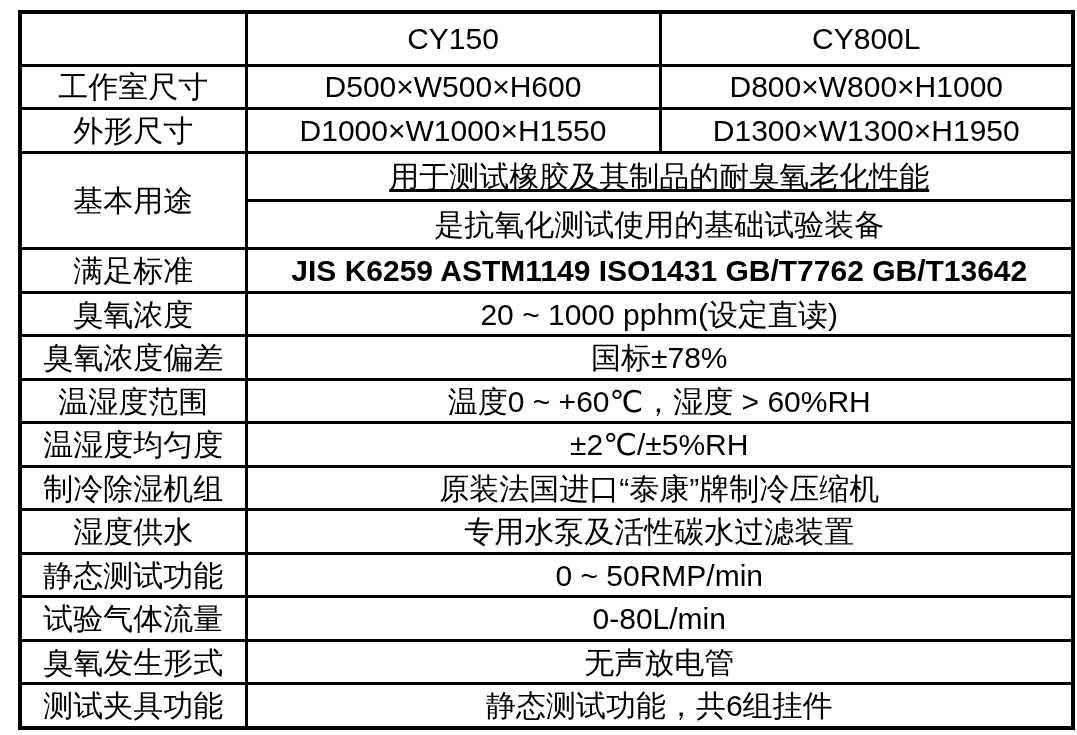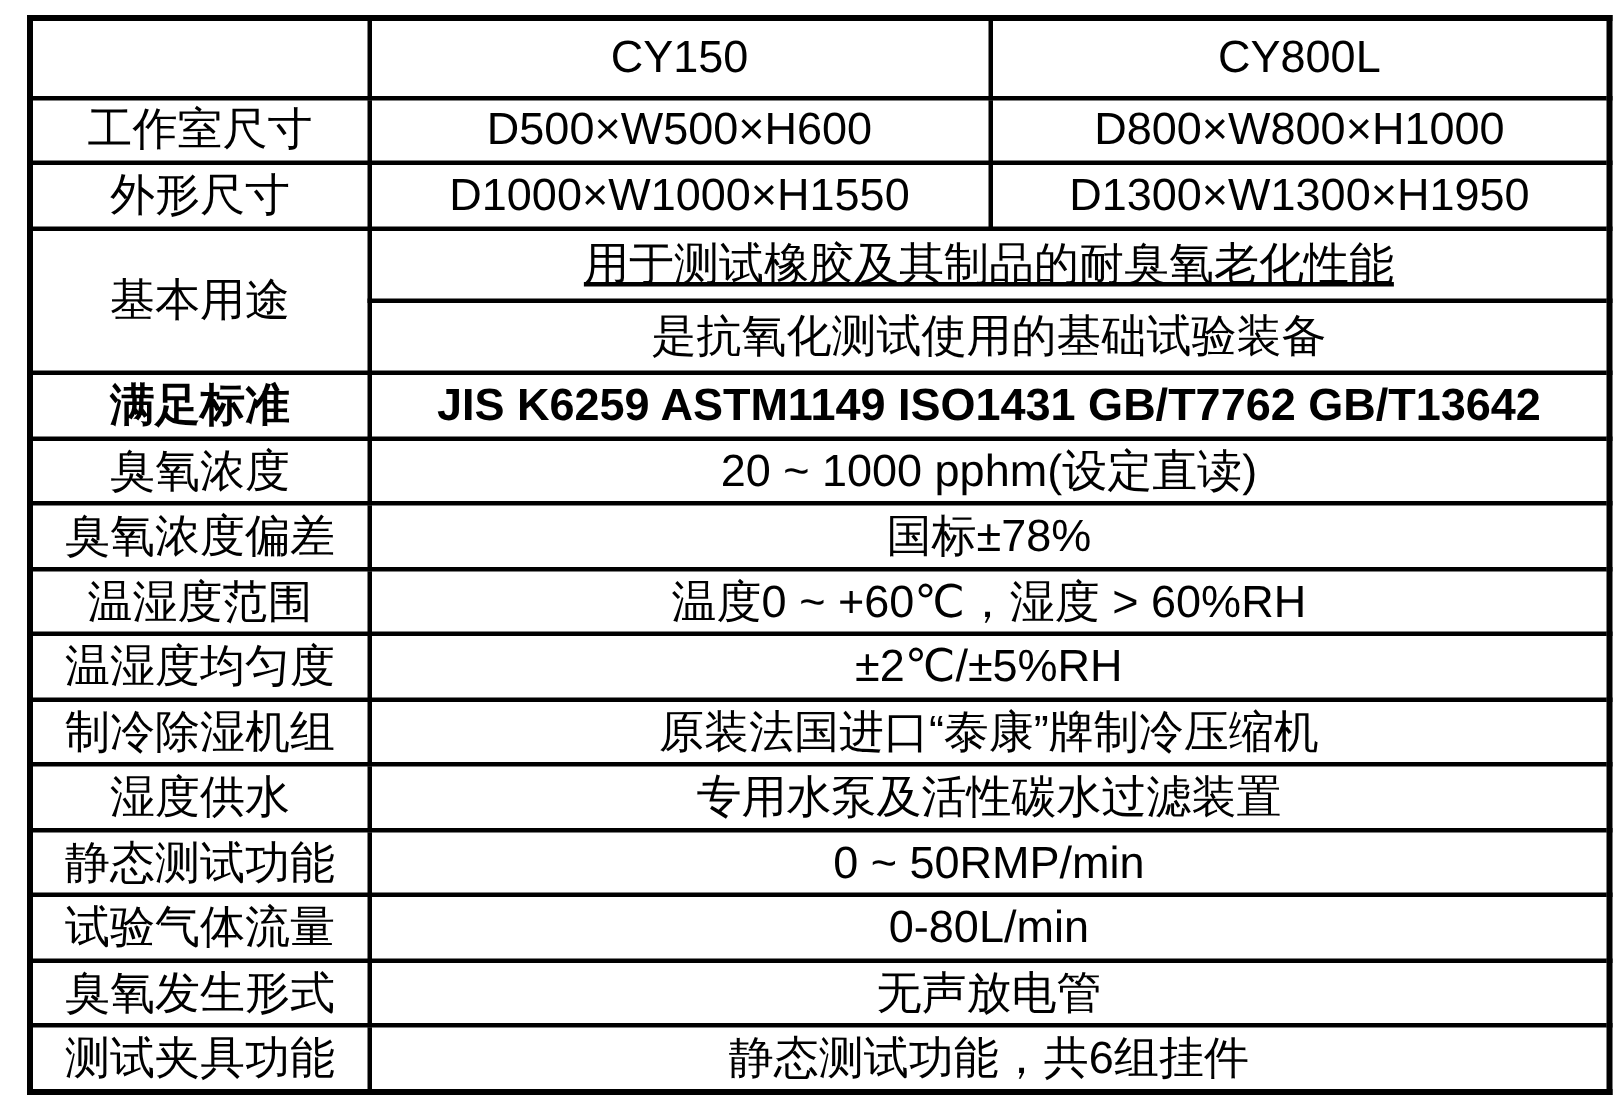--- a/index.html
+++ b/index.html
@@ -27,21 +27,21 @@
     vertical-align: middle;
     font-size: 30px;
     line-height: 1.1;
     padding: 0 4px;
     overflow: hidden;
     white-space: nowrap;
   }
   tr.row { height: 29px; }
   tr.row-header { height: 44px; }
   tr.row-sub { height: 40px; }
-  td.label-bold { font-weight: bold; }
+  td.label-bold { font-weight: normal; }
   td.std-cell { font-size: 25px; white-space: pre; font-weight: bold; }
   td.thin-bottom { border-bottom-width: 2px; text-decoration: underline; }
   td.thin-top { border-top-width: 2px; }
 </style>
 </head>
 <body>
 
 <div class="screen">
   <table class="spec">
     <colgroup>

